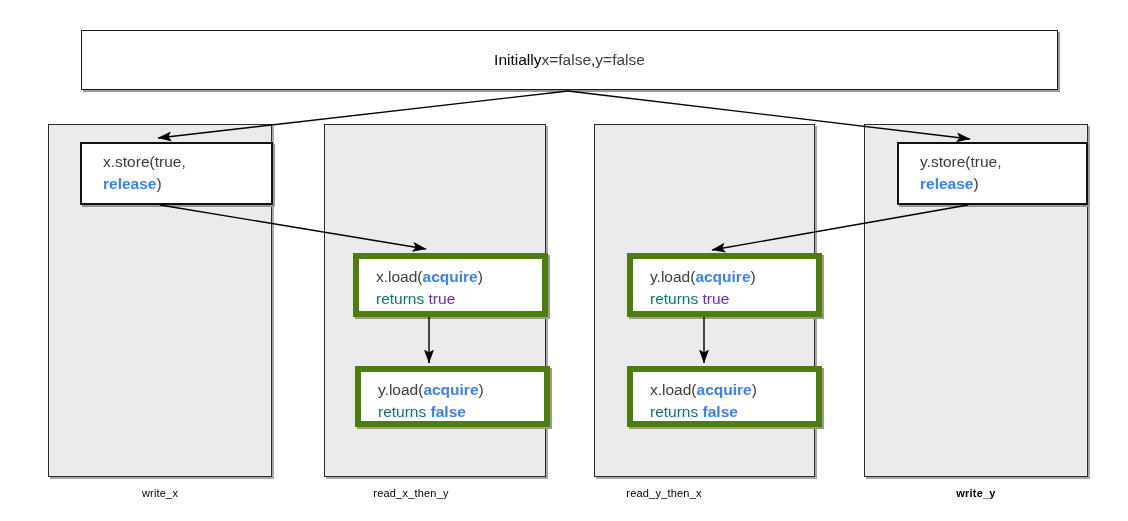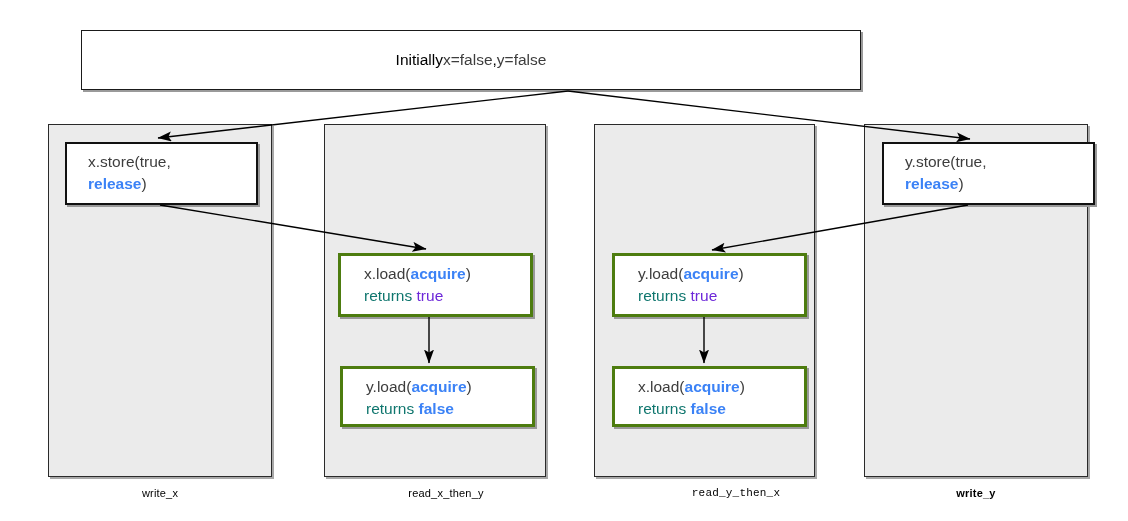--- a/index.html
+++ b/index.html
@@ -11,21 +11,21 @@
     overflow:hidden;
   }
   .mono{font-family:Liberation Sans, sans-serif;}
   .code{color:#3d3d3d;}
   .muted{color:#6d28d9;}
   .hl{color:#3b82f6;font-weight:bold;}
   .sans-word{color:#0f766e;}
 
   .title-box{
     position:absolute;
-    left:81px;top:30px;width:780px;height:60px;
+    left:81px;top:30px;width:977px;height:60px;
     background:#ffffff;
     border:1.5px solid #1a1a1a;
     box-shadow:2px 2px 0 #9a9a9a;
     display:flex;align-items:center;justify-content:center;
     font-size:15.5px;color:#000;
     box-sizing:border-box;
   }
   .column{
     position:absolute;top:124px;height:353px;
     background:#ebebeb;
@@ -34,30 +34,31 @@
     box-sizing:border-box;
   }
   .node{
     position:absolute;
     background:#ffffff;
     box-sizing:border-box;
     font-size:15.5px;
     line-height:22px;
     padding:7px 0 0 14px;
     white-space:nowrap;
+    margin-left:15px;
   }
   .store-node{
     border:2.5px solid #111111;
     box-shadow:2px 2px 0 #999999;
     padding-left:21px;
   }
   .load-node{
-    border:3px solid #4d7c0f;
+    border:6px solid #4d7c0f;
     box-shadow:2px 2px 0 #999999;
-    padding-left:23px;
+    padding-left:17px;
   }
   .thread-label{
     position:absolute;top:487px;
     transform:translateX(-50%);
     font-size:11px;color:#000;
     letter-spacing:0.2px;
   }
   #arrow-layer{
     position:absolute;left:0;top:0;width:1128px;height:521px;
     pointer-events:none;
@@ -83,21 +84,21 @@
 
   <div class="node store-node mono" style="left:65px;top:142px;width:193px;height:63px;">
     <div>
       <span class="code">x.store(true,</span>
     </div>
     <div>
       <span class="hl">release</span><span class="code">)</span>
     </div>
   </div>
 
-  <div class="node store-node mono" style="left:882px;top:142px;width:213px;height:63px;">
+  <div class="node store-node mono" style="left:882px;top:142px;width:191px;height:63px;">
     <div>
       <span class="code">y.store(true,</span>
     </div>
     <div>
       <span class="hl">release</span><span class="code">)</span>
     </div>
   </div>
 
   <div class="node load-node" style="left:338px;top:253px;width:195px;height:64px;">
     <div class="mono">
@@ -129,22 +130,22 @@
   <div class="node load-node" style="left:612px;top:366px;width:195px;height:61px;">
     <div class="mono">
       <span class="code">x.load(</span><span class="hl">acquire</span><span class="code">)</span>
     </div>
     <div>
       <span class="sans-word">returns </span><span class="mono hl">false</span>
     </div>
   </div>
 
   <div class="thread-label" style="left:160px;">write_x</div>
-  <div class="thread-label" style="left:446px;text-align:center;">read_x_then_y</div>
-  <div class="thread-label" style="left:736px;font-family:Liberation Mono, monospace;">read_y_then_x</div>
+  <div class="thread-label" style="left:411px;text-align:center;">read_x_then_y</div>
+  <div class="thread-label" style="left:664px;">read_y_then_x</div>
   <div class="thread-label" style="left:976px;font-weight:bold;">write_y</div>
 
   <svg id="arrow-layer" viewBox="0 0 1128 521">
     <defs>
       <marker id="ah" markerUnits="userSpaceOnUse" markerWidth="16" markerHeight="12" refX="13.5" refY="5" orient="auto">
         <path d="M0,0 L14,5 L0,10 L3,5 z" fill="#000"></path>
       </marker>
     </defs>
     <line x1="568" y1="91" x2="158" y2="138" marker-end="url(#ah)"></line>
     <line x1="568" y1="91" x2="970" y2="139" marker-end="url(#ah)"></line>

